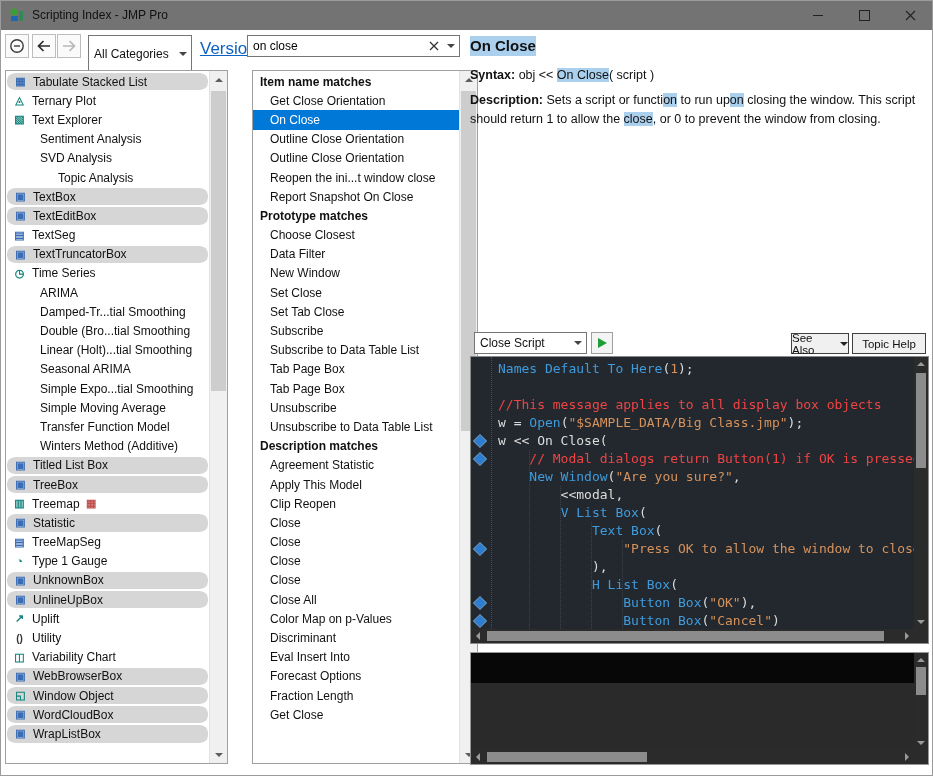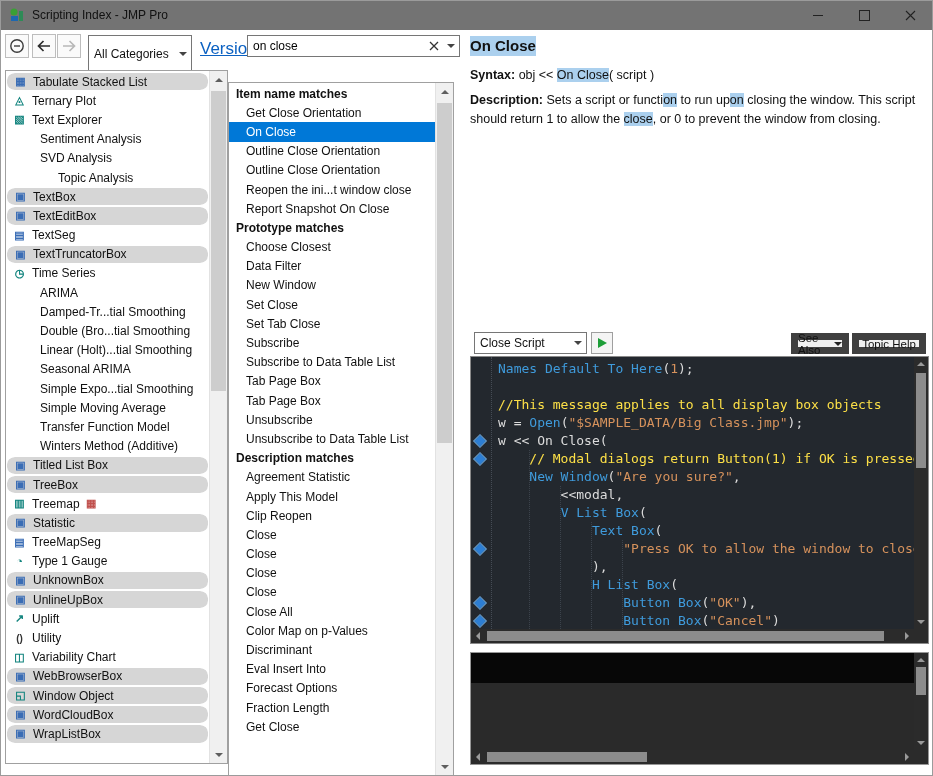--- a/index.html
+++ b/index.html
@@ -31,21 +31,21 @@
   .tri-right{width:0;height:0;border-top:4px solid transparent;border-bottom:4px solid transparent;border-left:4px solid #8f8f8f;}
   #version-link{position:absolute;left:200px;top:7px;font-size:17px;color:#0b61c2;text-decoration:underline;cursor:pointer;}
   #search-box{position:absolute;left:247px;top:3px;width:213px;height:22px;border:1px solid #767676;background:#fff;
               display:flex;align-items:center;box-sizing:border-box;}
   #search-input{border:0;outline:0;flex:1;min-width:0;font-size:12px;padding-left:5px;font-family:inherit;background:transparent;}
   .xwrap{width:18px;display:flex;align-items:center;justify-content:center;}
 
   
   .panel{position:absolute;background:#fff;border:1px solid #a0a0a0;box-sizing:border-box;}
   #left-panel{left:5px;top:70px;width:223px;height:694px;}
-  #middle-panel{left:228px;top:70px;width:226px;height:694px;margin-top:12px;}
+  #middle-panel{left:252px;top:70px;width:226px;height:694px;}
   .list{position:absolute;left:0;top:1px;right:17px;bottom:1px;overflow:hidden;}
   .sbv{position:absolute;right:0;top:0;bottom:0;width:17px;background:#f0f0f0;border-left:1px solid #e2e2e2;}
   .sbv .arr{position:absolute;left:0;width:17px;height:17px;display:flex;align-items:center;justify-content:center;}
   .sbv .arr.up{top:0}.sbv .arr.dn{bottom:0}
   .sbv .thumb{position:absolute;left:1px;right:1px;background:#cdcdcd;}
 
   .lrow{height:19.2px;display:flex;align-items:center;font-size:12px;padding-left:6px;box-sizing:border-box;
         white-space:nowrap;overflow:hidden;margin-right:2px;}
   .lrow.pill{background:#d6d6d6;border-radius:8px;margin-left:1px;
              border-top:1px solid #fff;border-bottom:1px solid #fff;background-clip:padding-box;}
@@ -66,38 +66,38 @@
   .hlab{font-weight:bold;}
   #syntax-line{margin-top:9px;}
   #description-line{margin-top:6px;}
 
   
   #script-bar{position:absolute;left:470px;top:330px;width:459px;height:26px;}
   #script-combo{position:absolute;left:4px;top:2px;width:113px;height:22px;}
   #run-btn{position:absolute;left:121px;top:2px;width:22px;height:22px;border:1px solid #9f9f9f;background:#f4f4f4;
            display:flex;align-items:center;justify-content:center;box-sizing:border-box;}
   .play{width:0;height:0;border-left:9px solid #1d9e38;border-top:5.5px solid transparent;border-bottom:5.5px solid transparent;}
-  .pushbtn{position:absolute;top:3px;height:21px;border:7px solid #404040;background:#f0f0f0;display:flex;
+  .pushbtn{position:absolute;top:3px;height:21px;border:1px solid #404040;background:#f0f0f0;display:flex;
            align-items:center;justify-content:center;font-size:11.5px;box-sizing:border-box;gap:4px;}
   #see-also-btn{right:80px;width:58px;}
   #topic-help-btn{right:3px;width:74px;}
 
   
   #editor{position:absolute;left:470px;top:356px;width:459px;height:288px;background:#23282e;
           border:1px solid #8a8a8a;box-sizing:border-box;}
   #code-area{position:absolute;left:0;top:0;right:14px;bottom:14px;overflow:hidden;
              font-family:"DejaVu Sans Mono",monospace;font-size:13px;line-height:18px;padding-top:3px;}
   .gutline{position:absolute;left:20px;top:0;bottom:0;border-left:1px dotted #454c55;}
   .iguide{position:absolute;border-left:1px dotted #3c434c;}
   .eline{display:flex;height:18px;}
   .egut{width:21px;flex:none;position:relative;}
   .diamond{position:absolute;left:5px;top:5px;width:8px;height:8px;background:#2d7ed3;transform:rotate(45deg);
            outline:1px solid #6ea6d8;}
   .etext{white-space:pre;padding-left:6px;}
-  .kw{color:#3f9bdc}.cm{color:#fde047}.st{color:#d6925c}.num{color:#d6925c}.pl{color:#dcdcdc}
+  .kw{color:#3f9bdc}.cm{color:#ef4444}.st{color:#d6925c}.num{color:#d6925c}.pl{color:#dcdcdc}
 
   .dsb{background:#2b2b2b;position:absolute;}
   .dsb .arr{position:absolute;display:flex;align-items:center;justify-content:center;width:14px;height:14px;}
   .dthumb{position:absolute;background:#6b6b6b;}
   #ed-sbv{right:0;top:0;width:14px;bottom:14px;}
   #ed-sbh{left:0;right:14px;bottom:0;height:14px;}
   .corner{position:absolute;right:0;bottom:0;width:14px;height:14px;background:#2b2b2b;}
 
   
   #log-panel{position:absolute;left:470px;top:652px;width:459px;height:113px;background:#2a2a2a;

